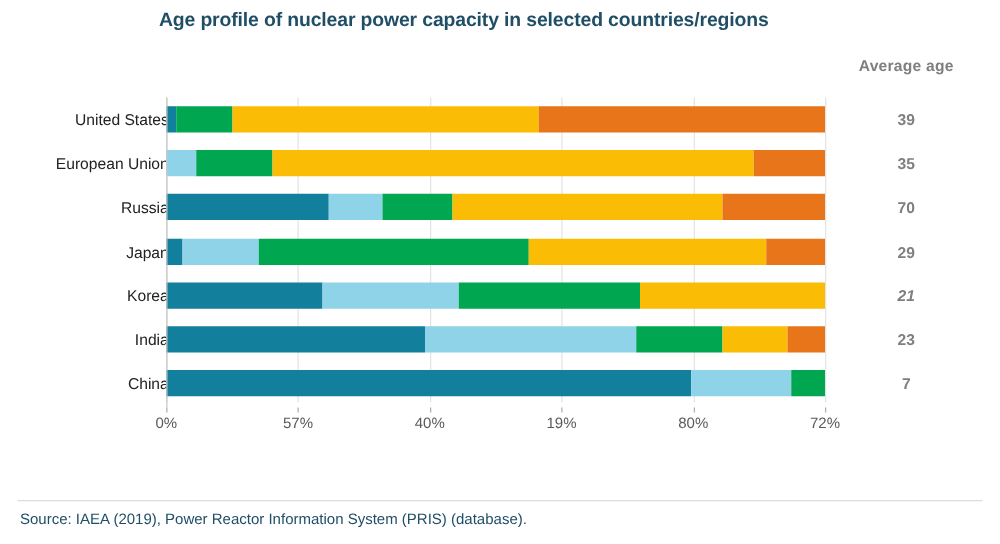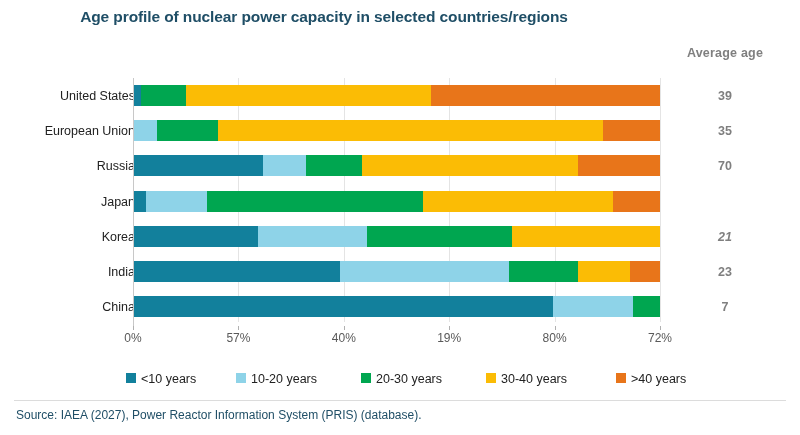--- a/index.html
+++ b/index.html
@@ -28,20 +28,21 @@
   .chart-title {
     position: absolute;
     left: 0;
     top: 8px;
     width: 648px;
     text-align: center;
     font-size: 15.5px;
     font-weight: bold;
     color: #1f4e66;
     letter-spacing: -0.1px;
+    padding-left: 47px;
   }
 
   
   .avg-header {
     position: absolute;
     left: 665px;
     top: 46px;
     width: 120px;
     text-align: center;
     font-size: 12.5px;
@@ -267,44 +268,38 @@
         <div class="seg" style="left: 420.019px; width: 80.104px; background: rgb(142, 211, 232);"></div>
         <div class="seg" style="left: 500.123px; width: 26.877px; background: rgb(0, 166, 80);"></div>
       </div>
     </div>
   <div class="axis-baseline"></div>
 
   <div class="avg-col">
       <div class="avg-cell" style="top: 8px;">39</div>
       <div class="avg-cell" style="top: 43.2px;">35</div>
       <div class="avg-cell" style="top: 78.4px;">70</div>
+      <div class="avg-cell" style="top: 113.6px;">29</div>
       <div class="avg-cell" style="top: 148.8px; font-style: italic;">21</div>
       <div class="avg-cell" style="top: 184px;">23</div>
       <div class="avg-cell" style="top: 219.2px;">7</div>
     </div>
 
   <div class="xaxis">
       <div class="xtick-mark" style="left: 0px;"></div>
       <div class="xtick-label" style="left: 0px;">0%</div>
       <div class="xtick-mark" style="left: 105.4px;"></div>
       <div class="xtick-label" style="left: 105.4px;">57%</div>
       <div class="xtick-mark" style="left: 210.8px;"></div>
       <div class="xtick-label" style="left: 210.8px;">40%</div>
       <div class="xtick-mark" style="left: 316.2px;"></div>
       <div class="xtick-label" style="left: 316.2px;">19%</div>
       <div class="xtick-mark" style="left: 421.6px;"></div>
       <div class="xtick-label" style="left: 421.6px;">80%</div>
       <div class="xtick-mark" style="left: 527px;"></div>
       <div class="xtick-label" style="left: 527px;">72%</div>
     </div>
 
-  <div class="legend">
-      <div class="legend-item" style="left: 0px;"><span class="legend-swatch" style="background: rgb(18, 128, 156);"></span><span class="legend-text">&lt;10 years</span></div>
-      <div class="legend-item" style="left: 110px;"><span class="legend-swatch" style="background: rgb(142, 211, 232);"></span><span class="legend-text">10-20 years</span></div>
-      <div class="legend-item" style="left: 235px;"><span class="legend-swatch" style="background: rgb(0, 166, 80);"></span><span class="legend-text">20-30 years</span></div>
-      <div class="legend-item" style="left: 360px;"><span class="legend-swatch" style="background: rgb(251, 188, 5);"></span><span class="legend-text">30-40 years</span></div>
-      <div class="legend-item" style="left: 490px;"><span class="legend-swatch" style="background: rgb(232, 117, 26);"></span><span class="legend-text">&gt;40 years</span></div>
-    </div>
 
   <div class="source-rule"></div>
-  <div class="source-note">Source: IAEA (2027), Power Reactor Information System (PRIS) (database).</div>
+  <div class="source-note">Source: IAEA (2019), Power Reactor Information System (PRIS) (database).</div>
 
 </div>
 
 </body></html>

